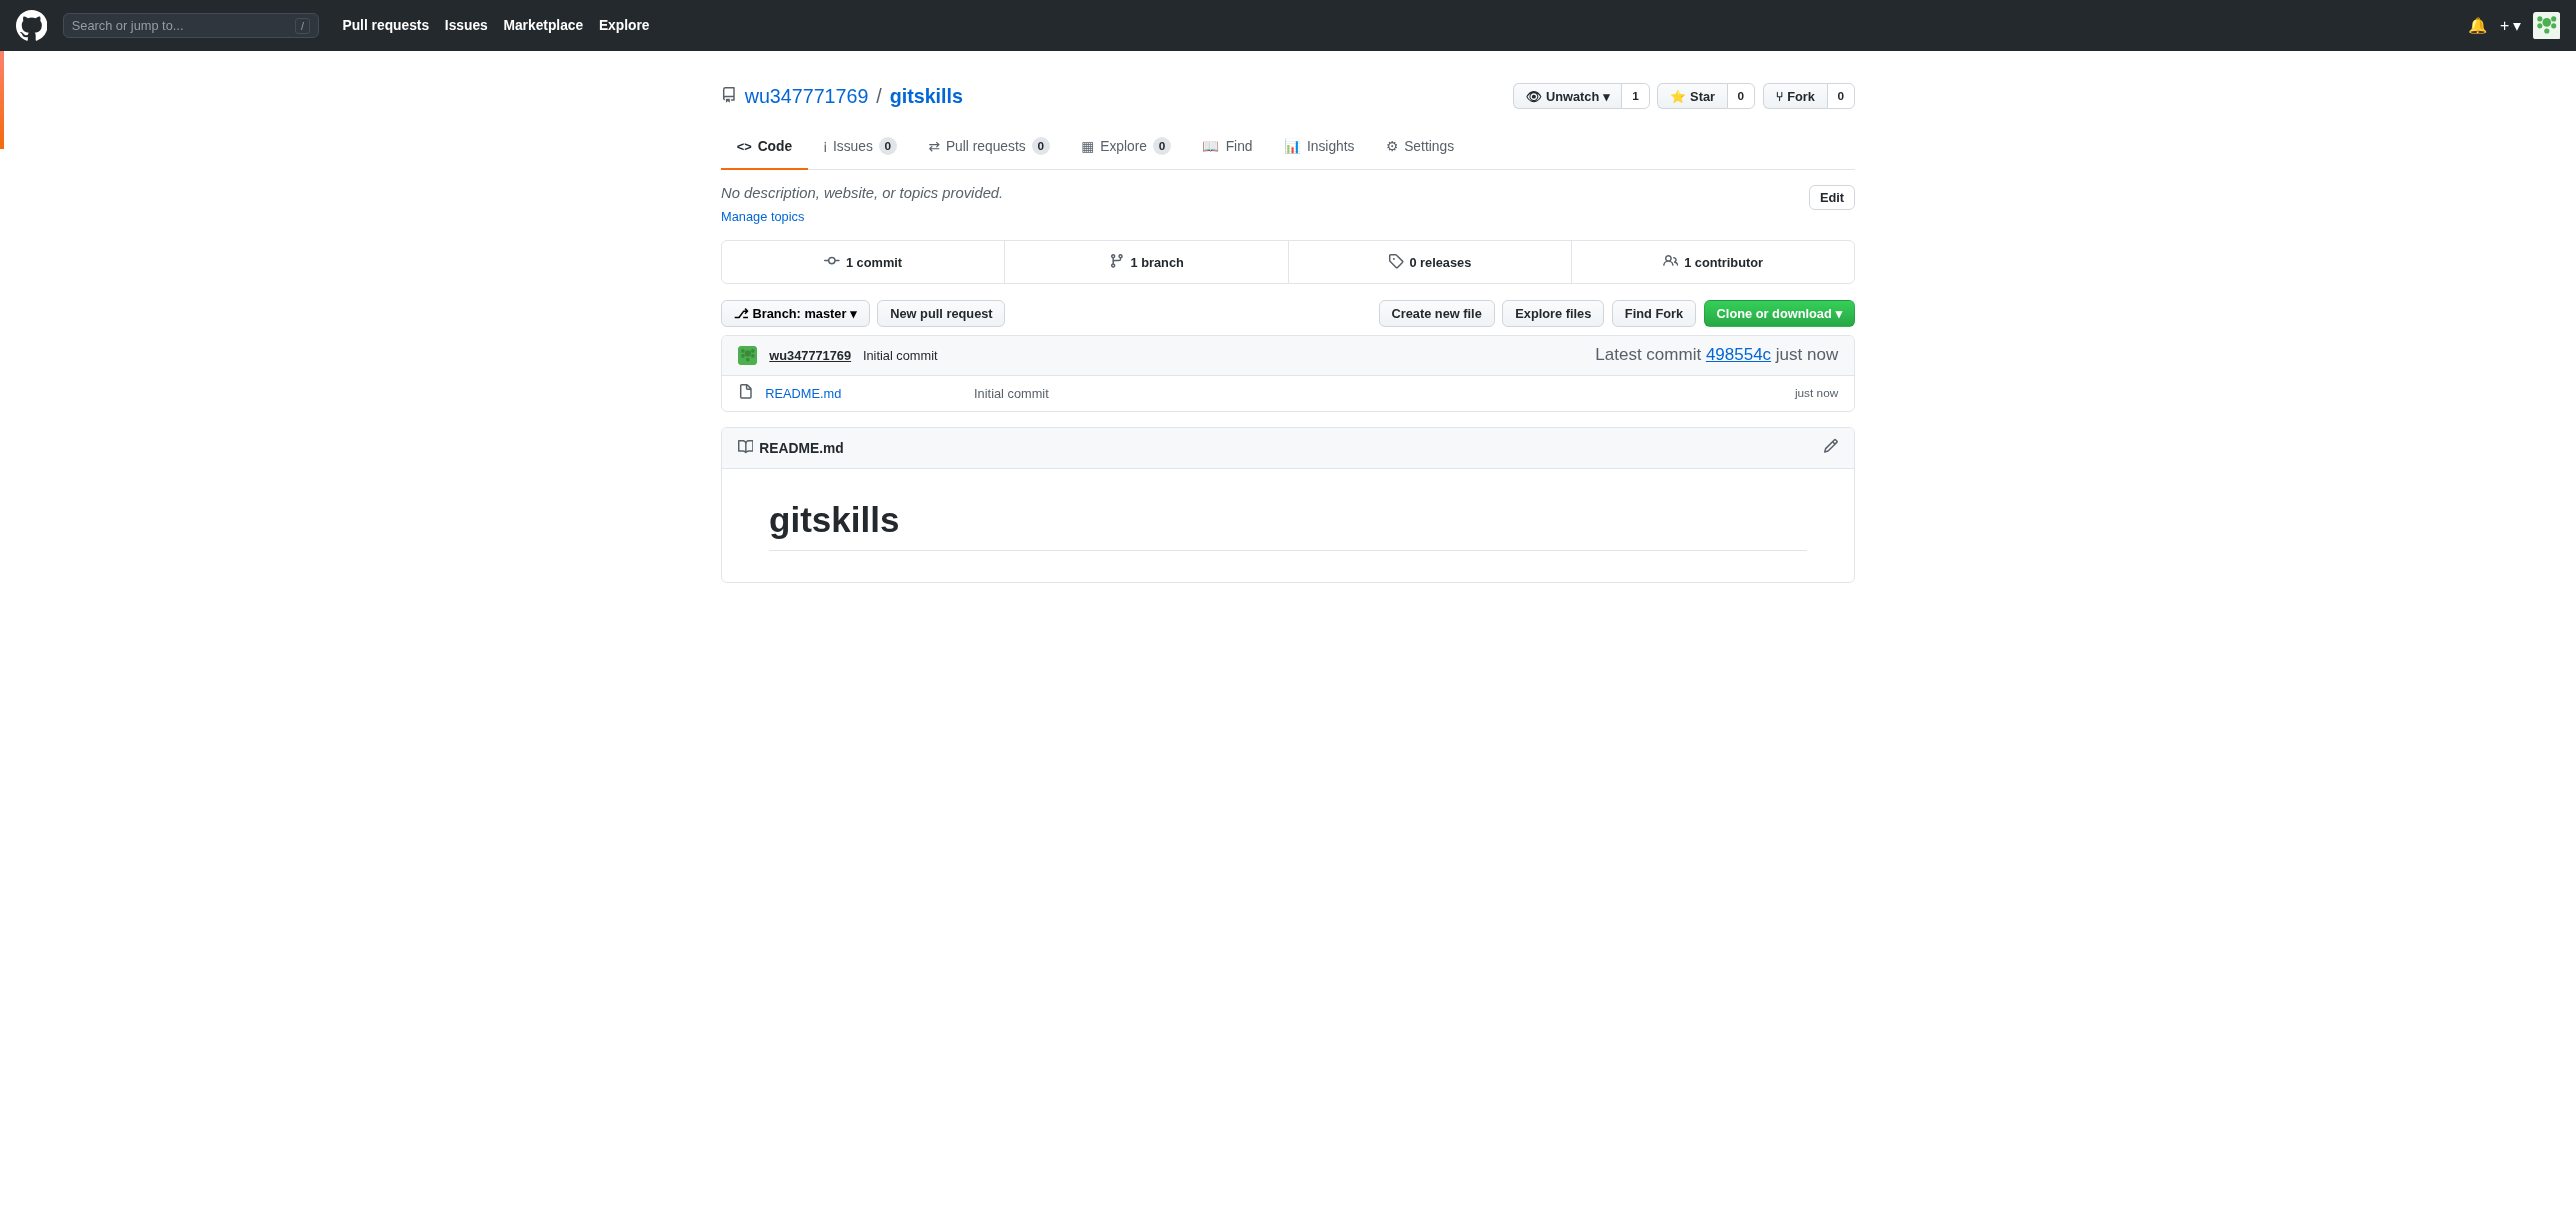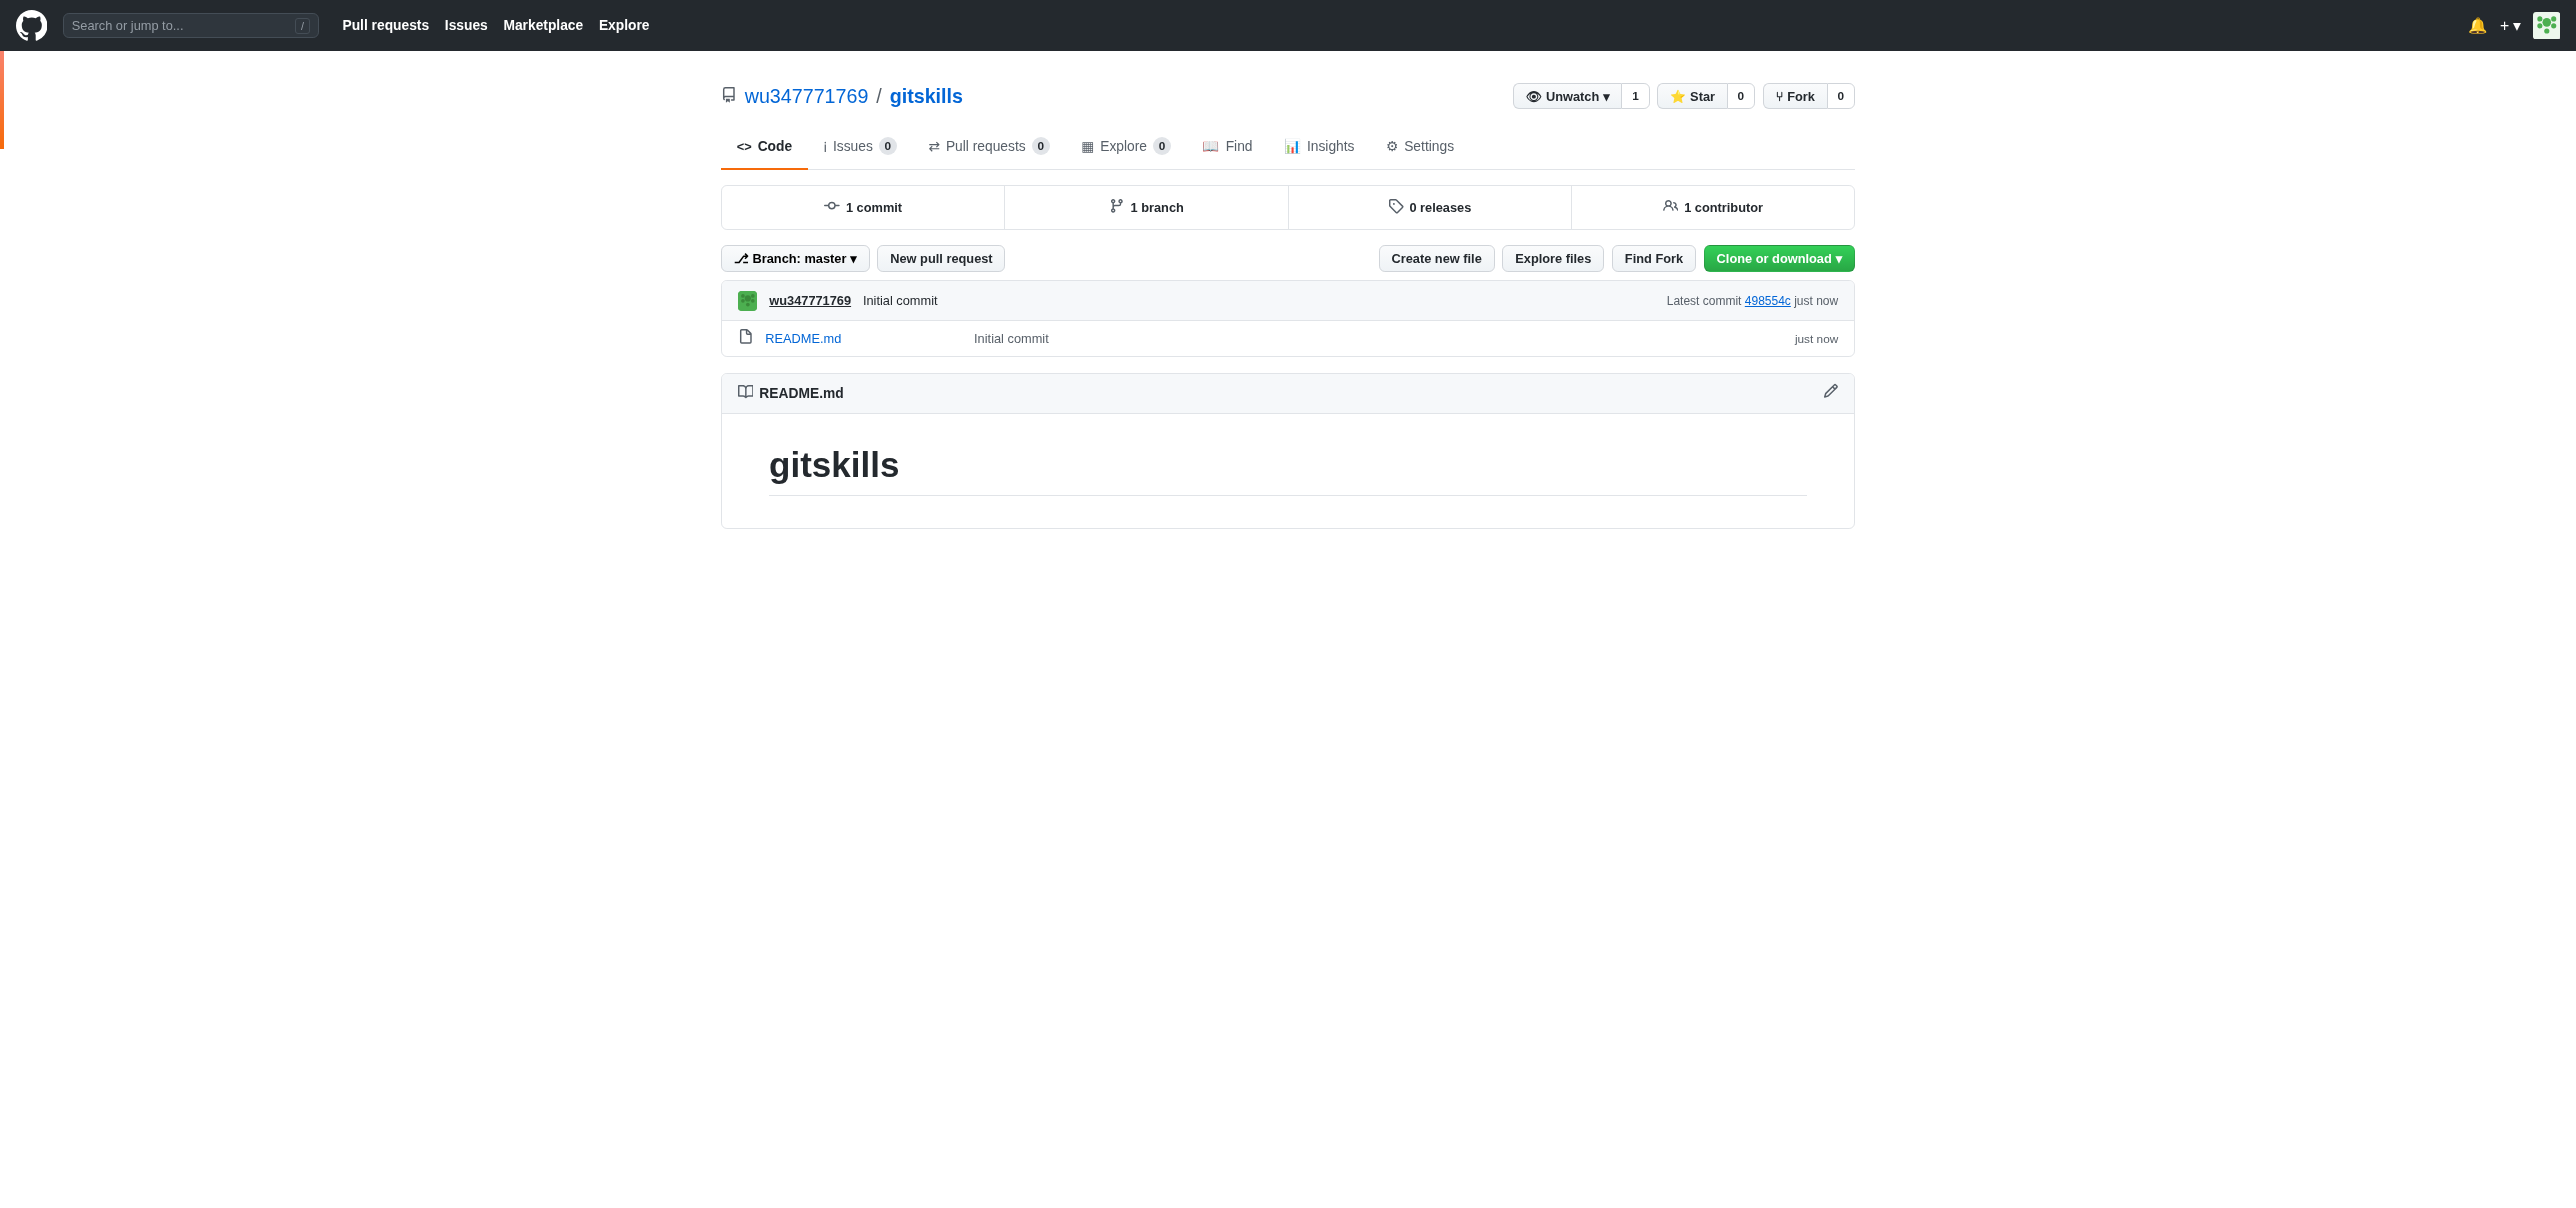--- a/index.html
+++ b/index.html
@@ -81,21 +81,21 @@
     .branch-btn { display: flex; align-items: center; gap: 3.9px; padding: 4.9px 11.8px; border: 1px solid #d1d5da; border-radius: 5.9px; background: linear-gradient(180deg, #fafbfc, #eff3f6); cursor: pointer; font-size: 12.8px; font-weight: 600; }
     .file-actions-right { margin-left: auto; display: flex; align-items: center; gap: 7.9px; }
     .btn-green { background: linear-gradient(180deg, #34d058, #28a745); border-color: rgba(27,31,35,0.15); color: #fff; }
 
     
     .file-table { border: 1px solid #e1e4e8; border-radius: 5.9px; margin-bottom: 15.7px; overflow: hidden; }
     .file-table-header { display: flex; align-items: center; padding: 9.8px 15.7px; background: #f6f8fa; border-bottom: 1px solid #e1e4e8; gap: 11.8px; }
     .commit-avatar { width: 19.7px; height: 19.7px; border-radius: 3.9px; background: #4caf50; flex-shrink: 0; }
     .commit-author { color: #24292e; font-weight: 600; font-size: 12.8px; }
     .commit-message { color: #24292e; font-size: 12.8px; }
-    .commit-meta { margin-left: auto; color: #586069; font-size: 12px; }
+    .commit-meta { margin-left: auto; color: #586069; font-size: 17px; }
     .commit-sha { color: #0366d6; }
     .file-row { display: flex; align-items: center; padding: 7.9px 15.7px; border-bottom: 1px solid #e1e4e8; gap: 11.8px; }
     .file-row:last-child { border-bottom: none; }
     .file-icon { color: #586069; flex-shrink: 0; }
     .file-name { color: #0366d6; text-decoration: none; font-size: 12.8px; flex: 0 0 197px; }
     .file-commit-message { color: #586069; font-size: 12.8px; flex: 1; }
     .file-time { color: #586069; font-size: 11.8px; margin-left: auto; }
 
     
     .readme-box { border: 1px solid #e1e4e8; border-radius: 5.9px; overflow: hidden; }
@@ -228,20 +228,27 @@
     <a class="repo-tab" href="#">
       <span>📊</span>
       <span>Insights</span>
     </a>
     <a class="repo-tab" href="#">
       <span>⚙</span>
       <span>Settings</span>
     </a>
   </div>
 
+  <div class="description-wrapper">
+    <div class="description-text">
+      <p style="color:#586069;font-style:italic;font-size:14.8px;margin-bottom:7.9px;">No description, website, or topics provided.</p>
+      <a class="manage-topics-link" href="#">Manage topics</a>
+    </div>
+    <button class="btn edit-btn" style="margin-top:0;">Edit</button>
+  </div>
 
   <div class="stats-bar" style="margin-top:15.7px;font-weight:bold;">
     <a class="stat-item" href="#">
       <span style="color:#586069;">
         <svg width="15.7" height="15.7" viewBox="0 0 16 16" fill="#586069">
             <path fill-rule="evenodd" d="M10.5 7.75a2.5 2.5 0 11-5 0 2.5 2.5 0 015 0zm1.43.75a4.002 4.002 0 01-7.86 0H.75a.75.75 0 110-1.5h3.32a4.001 4.001 0 017.86 0h3.32a.75.75 0 110 1.5h-3.32z"></path>
           </svg>
       </span>
       <span>1 commit</span>
     </a>

